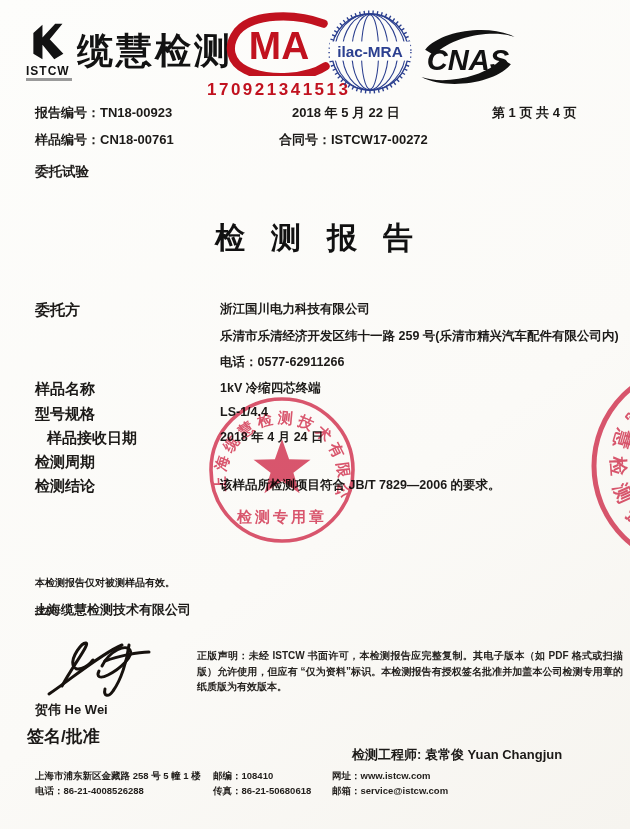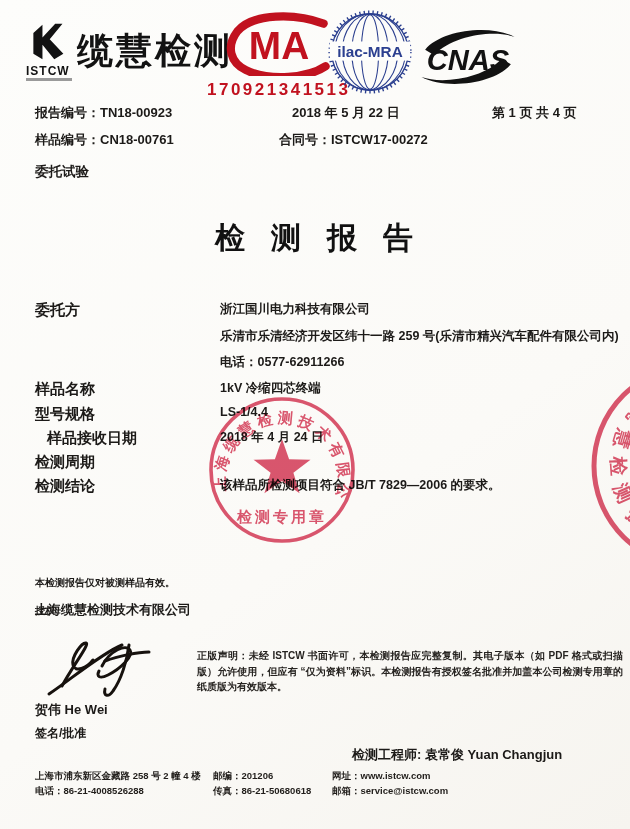--- a/index.html
+++ b/index.html
@@ -151,30 +151,30 @@
         <path d="M60,30 C68,14 84,8 88,14 C92,20 78,33 66,39 C58,43 54,41 57,35"></path>
         <path d="M63,25 C76,20 96,16 107,16"></path>
         <path d="M87,9 C85,25 79,44 71,55 C67,61 61,61 63,53"></path>
       </g>
     </svg>
   </div>
 
   <div class="abs legal" style="left:197px;top:648px;width:426px;">正版声明：未经 ISTCW 书面许可，本检测报告应完整复制。其电子版本（如 PDF 格式或扫描版）允许使用，但应有 “仅为资料”标识。本检测报告有授权签名批准并加盖本公司检测专用章的纸质版为有效版本。</div>
 
   <div class="abs b" style="left:35px;top:701px;font-size:13px;">贺伟  He Wei</div>
-  <div class="abs b" style="left:35px;top:725px;font-size:12px;">签名/批准</div>
+  <div class="abs b" style="left:27px;top:725px;font-size:17px;">签名/批准</div>
 
   <div class="abs b" style="left:352px;top:746px;font-size:13px;">检测工程师: 袁常俊 Yuan  Changjun</div>
 
   <div class="abs foot" style="left:35px;top:769px;">
-    <div>上海市浦东新区金藏路 258 号 2 幢 4 楼</div>
+    <div>上海市浦东新区金藏路 258 号 5 幢 1 楼</div>
     <div>电话：86-21-4008526288</div>
   </div>
   <div class="abs foot" style="left:213px;top:769px;">
-    <div>邮编：201206</div>
+    <div>邮编：108410</div>
     <div>传真：86-21-50680618</div>
   </div>
   <div class="abs foot" style="left:332px;top:769px;">
     <div>网址：www.istcw.com</div>
     <div>邮箱：service@istcw.com</div>
   </div>
 
 </div>
 
 </body></html>

